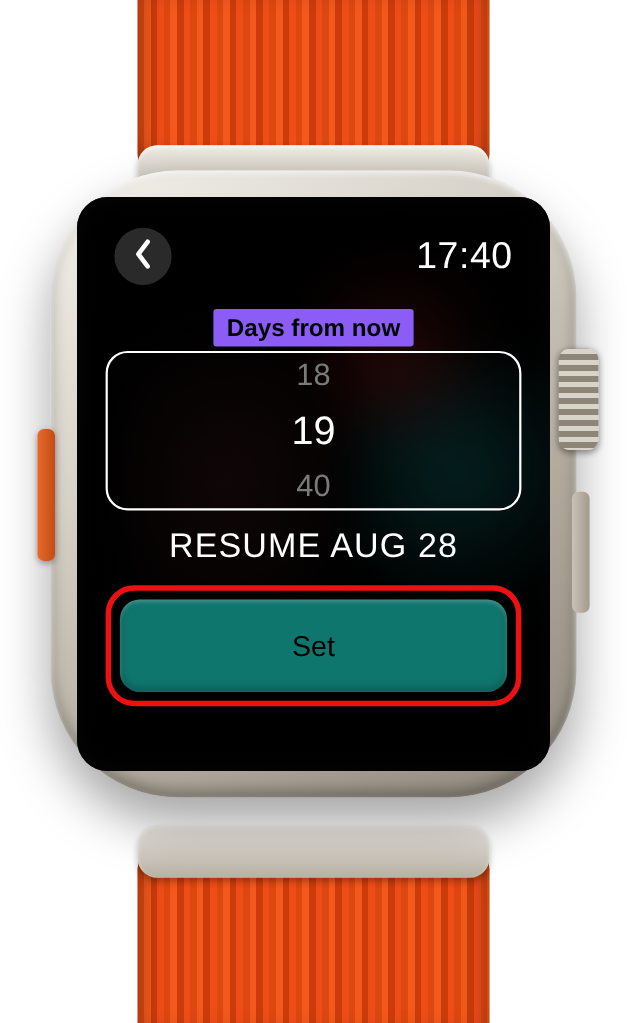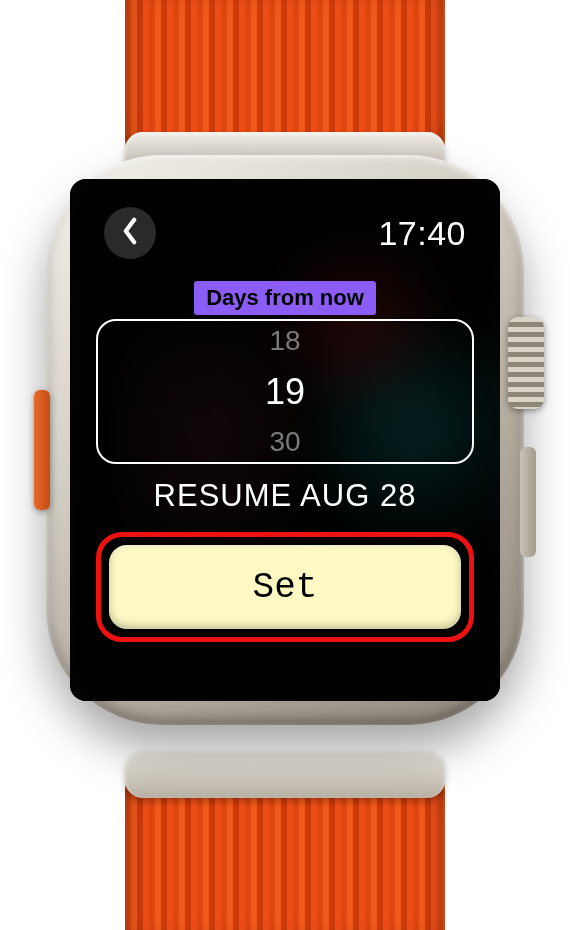--- a/index.html
+++ b/index.html
@@ -52,21 +52,21 @@
     position: absolute; left: -12px; top: 235px; width: 16px; height: 120px;
     background: linear-gradient(90deg,#e86a2a,#c24d14);
     border-radius: 6px;
     box-shadow: 0 2px 6px rgba(0,0,0,.35);
   }
 
   
   .screen {
     position: absolute; inset: 24px;
     background: #000;
-    border-radius: 16px;
+    border-radius: 28px;
     overflow: hidden;
     box-shadow: inset 0 0 22px rgba(255,255,255,.08);
   }
   .glow {
     position: absolute; inset: 0; pointer-events: none; z-index: 0;
   }
   .glow::before {
     content:""; position:absolute; left:58%; top:28%; width:260px; height:260px;
     background: radial-gradient(circle at 40% 40%, rgba(24,168,168,.55), transparent 60%);
     filter: blur(20px);
@@ -115,24 +115,23 @@
   .pick.dim { color:#7a7a7a; font-size:28px; position:absolute; }
   .pick.dim.prev { top:6px; }
   .pick.dim.next { bottom:6px; }
   .pick.cur { font-size:36px; font-weight:400; }
 
   .resume { color:#fff; text-align:center; font-size:31px; font-weight:500; letter-spacing:1px; margin-top:14px; }
 
   .set-wrap { margin-top:18px; padding:8px; border:5px solid #e11; border-radius:26px; }
   .set-btn {
     width:100%; height:84px; border:none; outline:none; cursor:pointer;
-    background:#fef9c3; color:#000; font-size:36px; font-weight:500;
+    background:#0f766e; color:#000; font-size:26px; font-weight:500;
     border-radius:18px;
     box-shadow: inset 0 2px 4px rgba(255,255,255,.25), inset 0 -3px 8px rgba(0,0,0,.25);
-    font-family: Liberation Mono, monospace;
   }
 </style>
 </head>
 <body>
 
 <div class="band-top"></div>
 <div class="band-bot"></div>
 <div class="lugs top"></div>
 <div class="lugs bot"></div>
 
@@ -158,21 +157,21 @@
         <div class="time">17:40</div>
       </div>
 
       <div class="label-row">
         <div class="days-label">Days from now</div>
       </div>
 
       <div class="picker">
         <div class="pick dim prev">18</div>
         <div class="pick cur">19</div>
-        <div class="pick dim next">30</div>
+        <div class="pick dim next">40</div>
       </div>
 
       <div class="resume">RESUME AUG 28</div>
 
       <div class="set-wrap">
         <button class="set-btn">Set</button>
       </div>
     </div>
   </div>
 </div>

